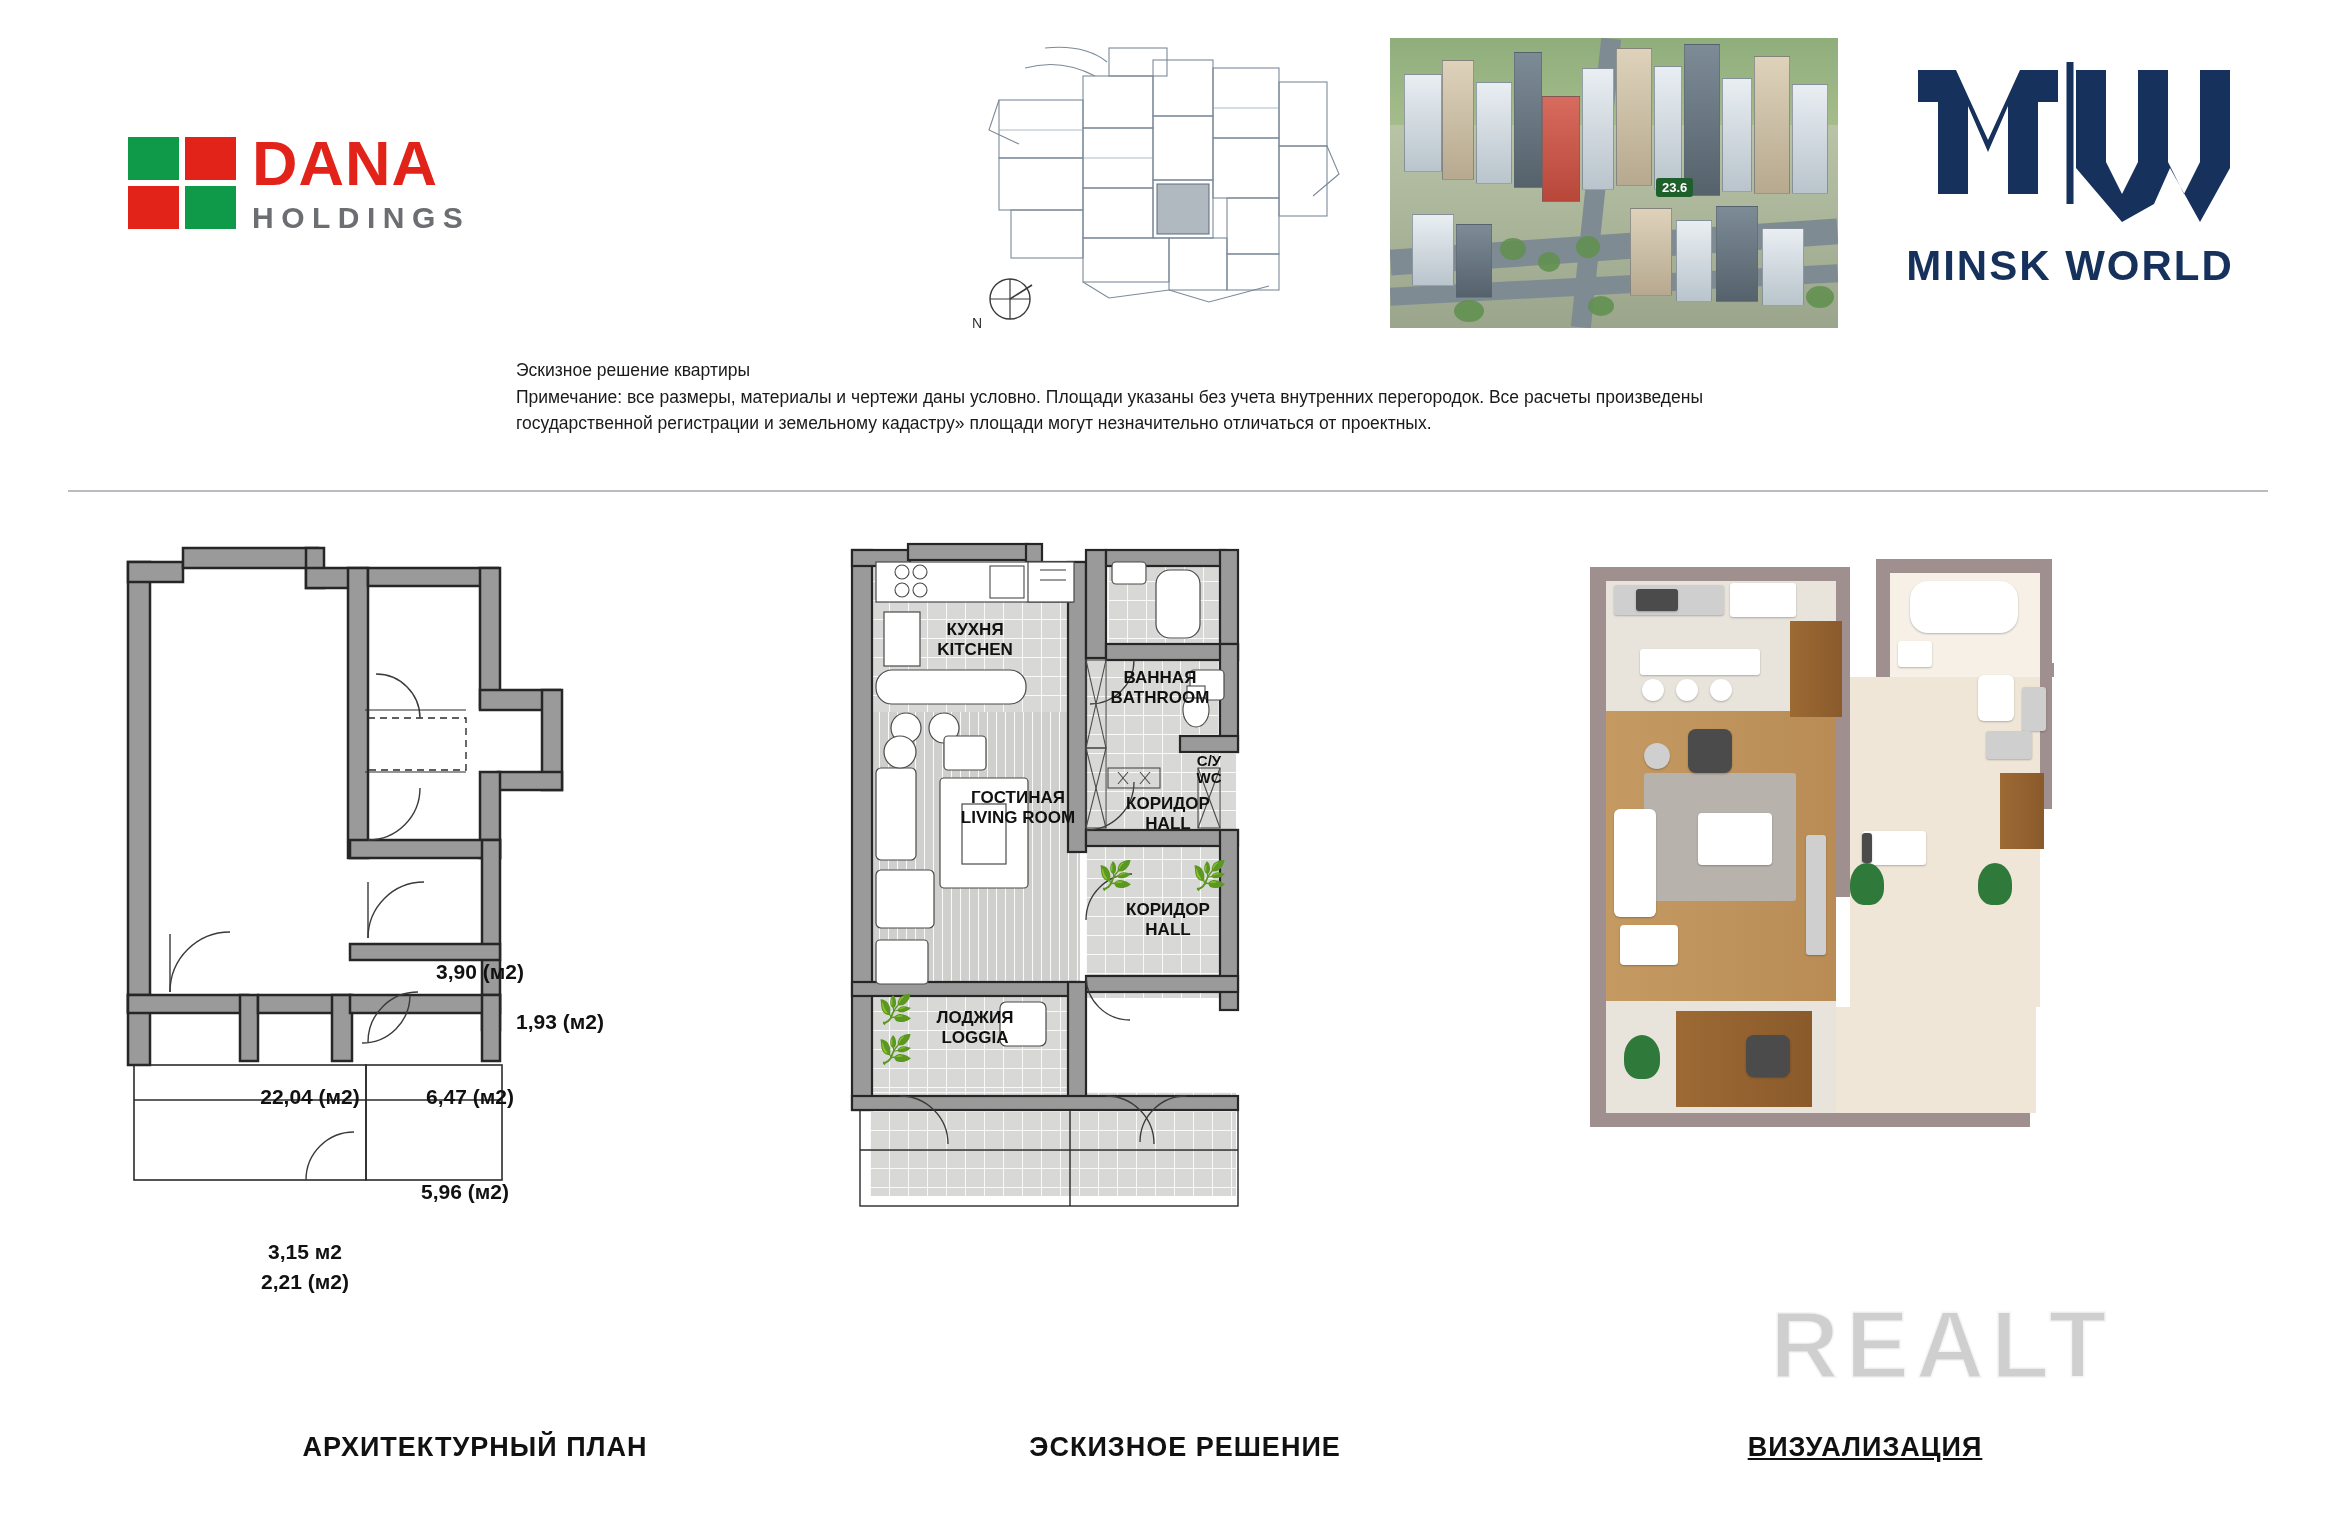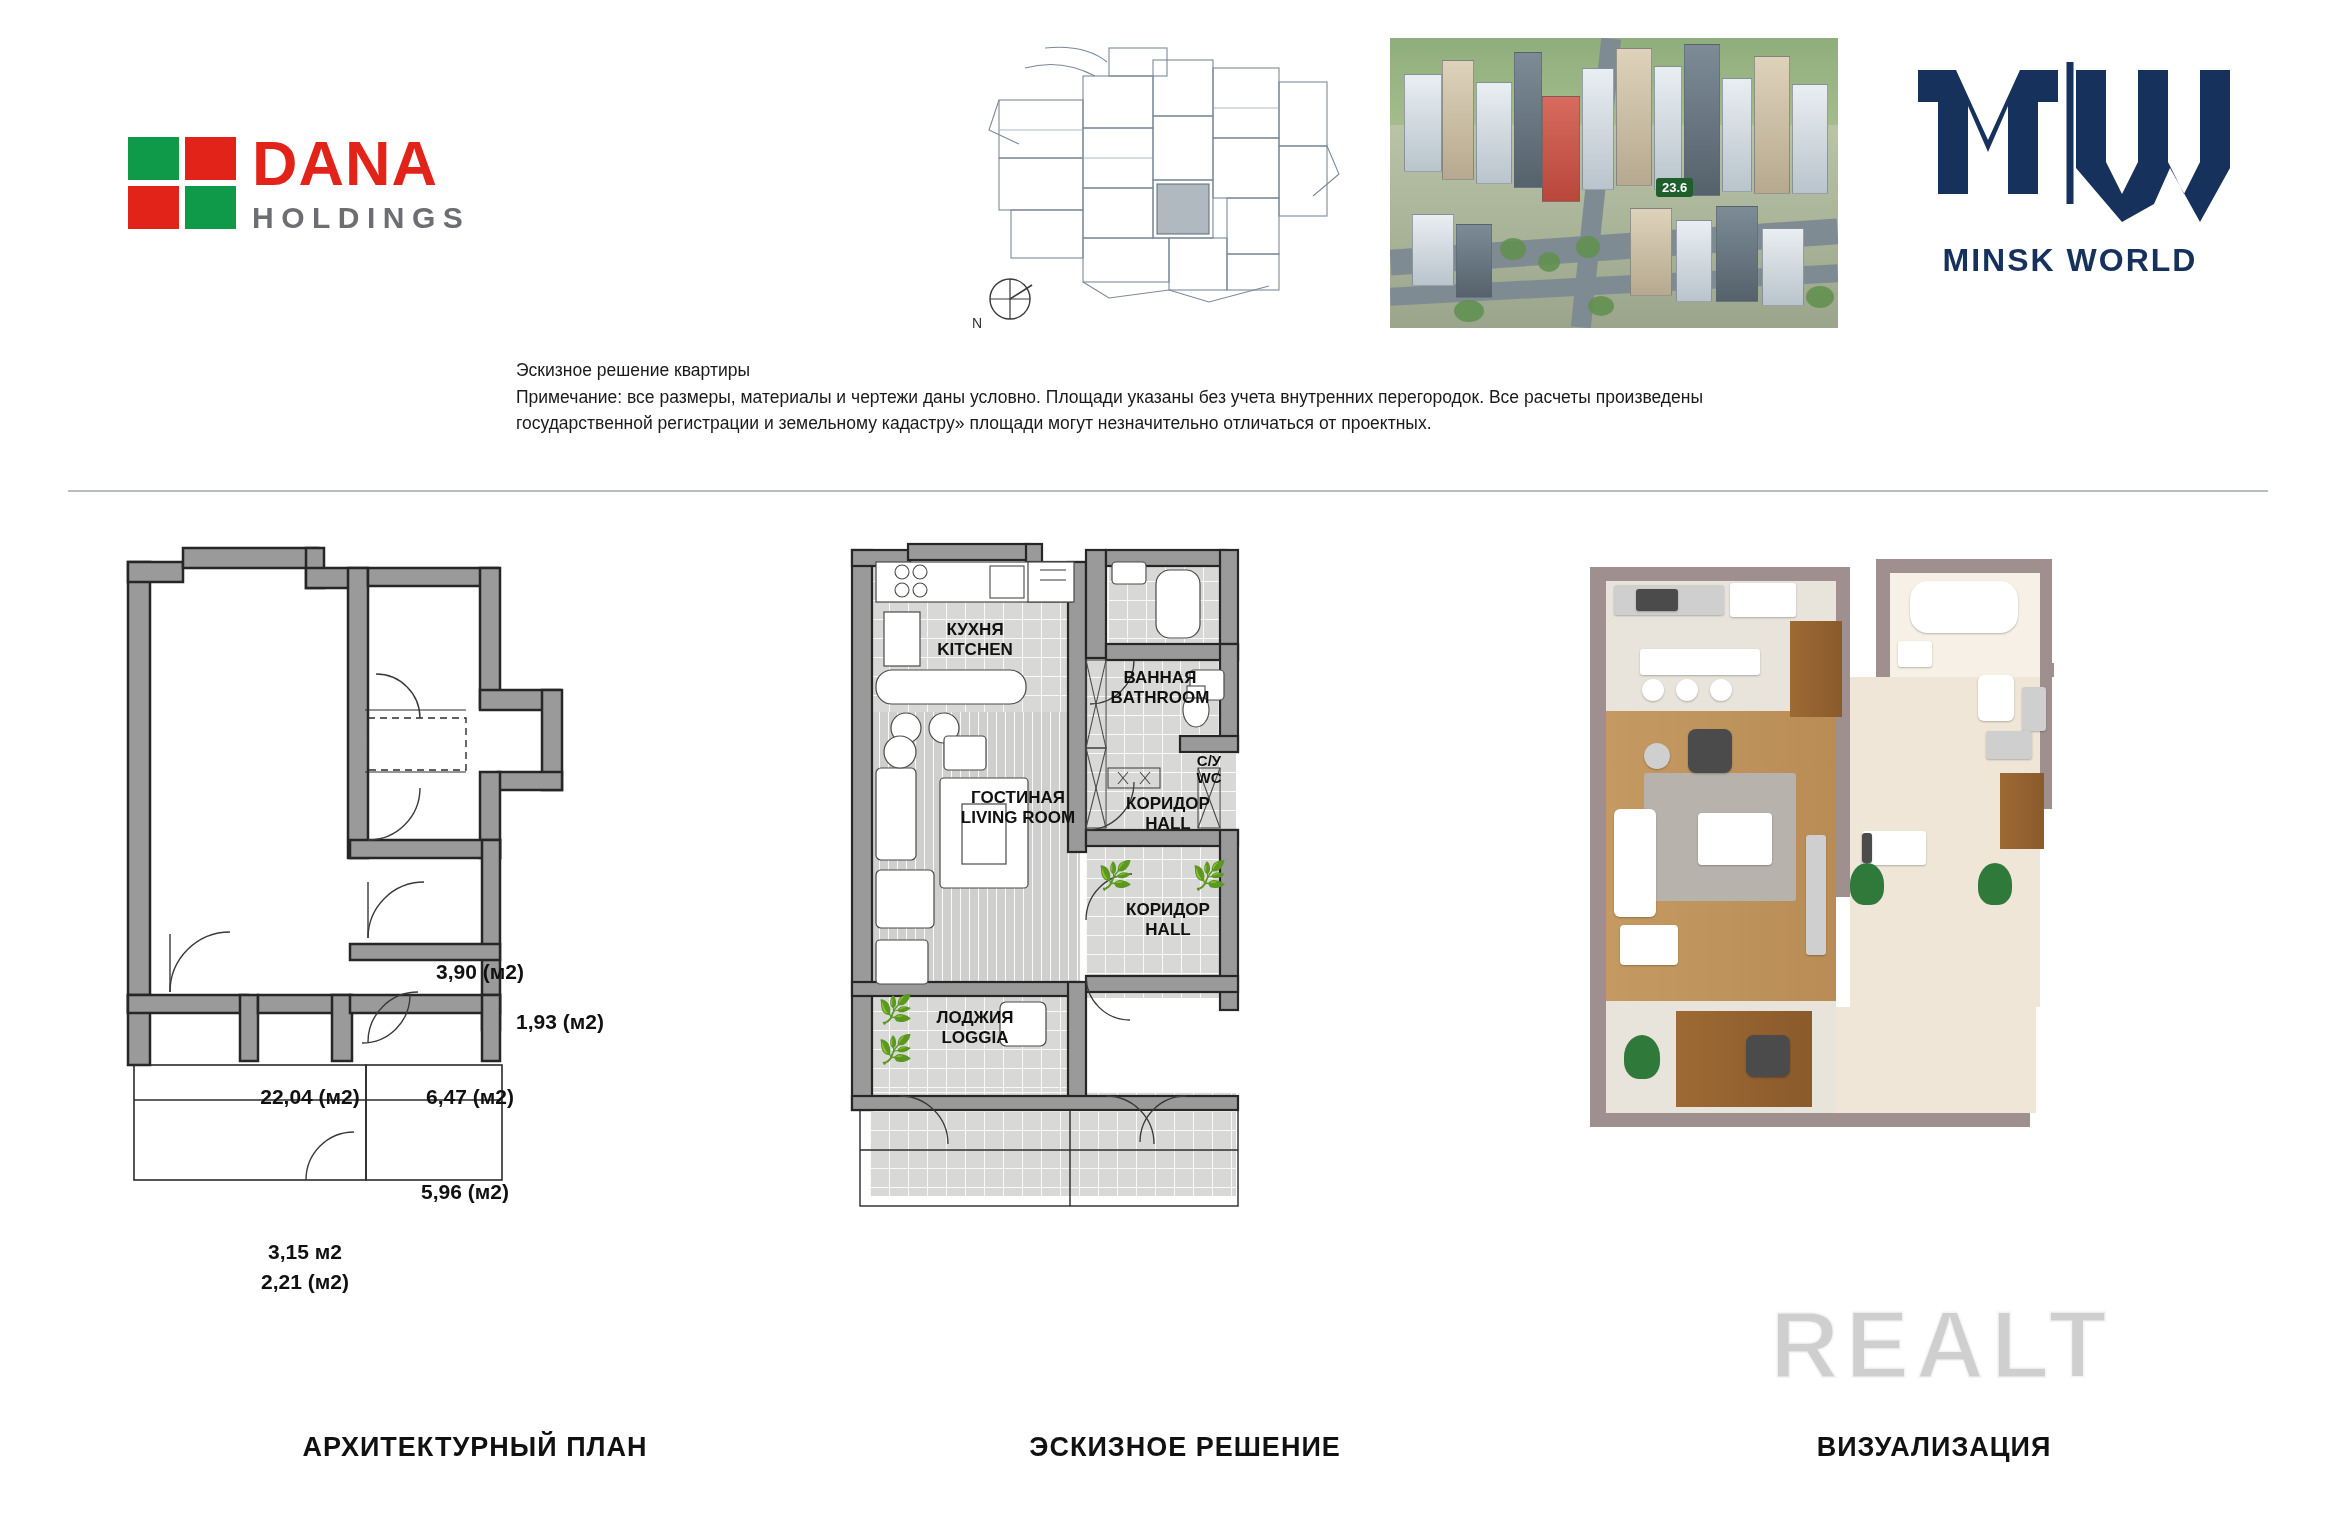--- a/index.html
+++ b/index.html
@@ -177,21 +177,21 @@
   .mw-logo {
     position: absolute;
     left: 1870px;
     top: 44px;
     width: 400px;
     height: 290px;
     text-align: center;
   }
   .mw-mark { width: 400px; height: 190px; }
   .mw-text {
-    font-size: 32px;
+    font-size: 42px;
     font-weight: bold;
     letter-spacing: 2px;
     color: #15315c;
     margin-top: 4px;
   }
 
   
   .note {
     position: absolute;
     left: 516px;
@@ -215,21 +215,21 @@
   .panel-caption {
     position: absolute;
     font-size: 27px;
     font-weight: bold;
     letter-spacing: 1px;
     color: #111;
     text-align: center;
   }
   #cap1 { left: 130px;  top: 1432px; width: 690px; }
   #cap2 { left: 840px;  top: 1432px; width: 690px; }
-  #cap3 { left: 1589px; top: 1432px; width: 690px; }
+  #cap3 { left: 1520px; top: 1432px; width: 690px; text-decoration: underline; }
 
   
   .arch {
     position: absolute;
     left: 110px;
     top: 540px;
     width: 700px;
     height: 850px;
   }
   .room-area {

